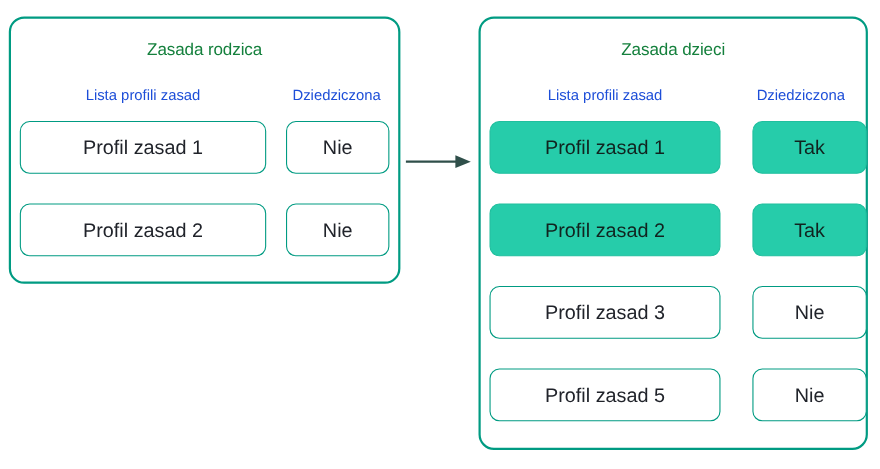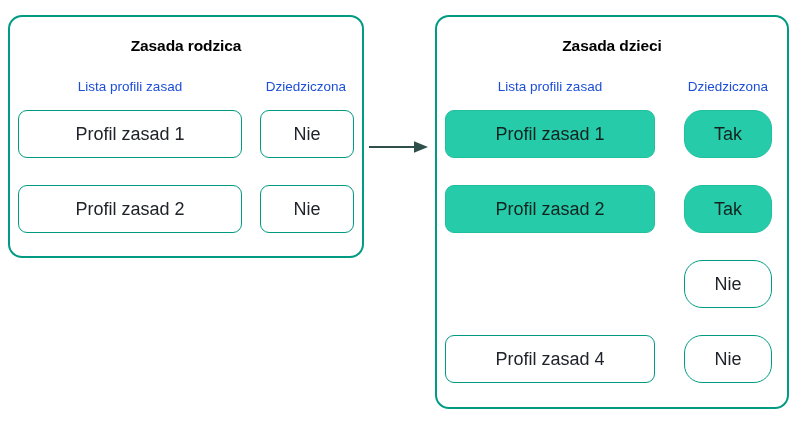--- a/index.html
+++ b/index.html
@@ -45,23 +45,23 @@
     padding-left: 20px;
   }
 
   .panel-title {
     position: absolute;
     left: 0;
     right: 0;
     top: 20px;
     text-align: center;
     font-size: 15.5px;
-    font-weight: bold;
+    font-weight: normal;
     letter-spacing: -0.1px;
-    color: #000000;
+    color: #15803d;
   }
 
   
   .col-headers {
     position: absolute;
     left: 0;
     right: 0;
     top: 62px;
     height: 22px;
   }
@@ -112,21 +112,21 @@
   }
   .cell.filled {
     background: #26ccaa;
     border-color: #20bf9e;
     color: #11231f;
   }
 
   .panel-parent .cell.cell-profile { left: 8px;   width: 224px; }
   .panel-parent .cell.cell-inherit { left: 250px; width: 94px;  }
   .panel-child  .cell.cell-profile { left: 8px;   width: 210px; }
-  .panel-child  .cell.cell-inherit { left: 247px; width: 88px; border-radius: 18px;  }
+  .panel-child  .cell.cell-inherit { left: 247px; width: 104px;  }
 
   
   .arrow {
     position: absolute;
     left: 368px;
     top: 133px;
     width: 62px;
     height: 28px;
   }
 </style>
@@ -181,24 +181,25 @@
         <div class="cell cell-profile filled">Profil zasad 1</div>
         <div class="cell cell-inherit filled">Tak</div>
       </div>
 
       <div class="row">
         <div class="cell cell-profile filled">Profil zasad 2</div>
         <div class="cell cell-inherit filled">Tak</div>
       </div>
 
       <div class="row">
-        <div class="cell cell-inherit">Nie</div>
-      </div>
-
-      <div class="row">
-        <div class="cell cell-profile">Profil zasad 4</div>
+        <div class="cell cell-profile">Profil zasad 3</div>
+        <div class="cell cell-inherit">Nie</div>
+      </div>
+
+      <div class="row">
+        <div class="cell cell-profile">Profil zasad 5</div>
         <div class="cell cell-inherit">Nie</div>
       </div>
 
     </div>
   </div>
 
 </div>
 
 </body></html>

